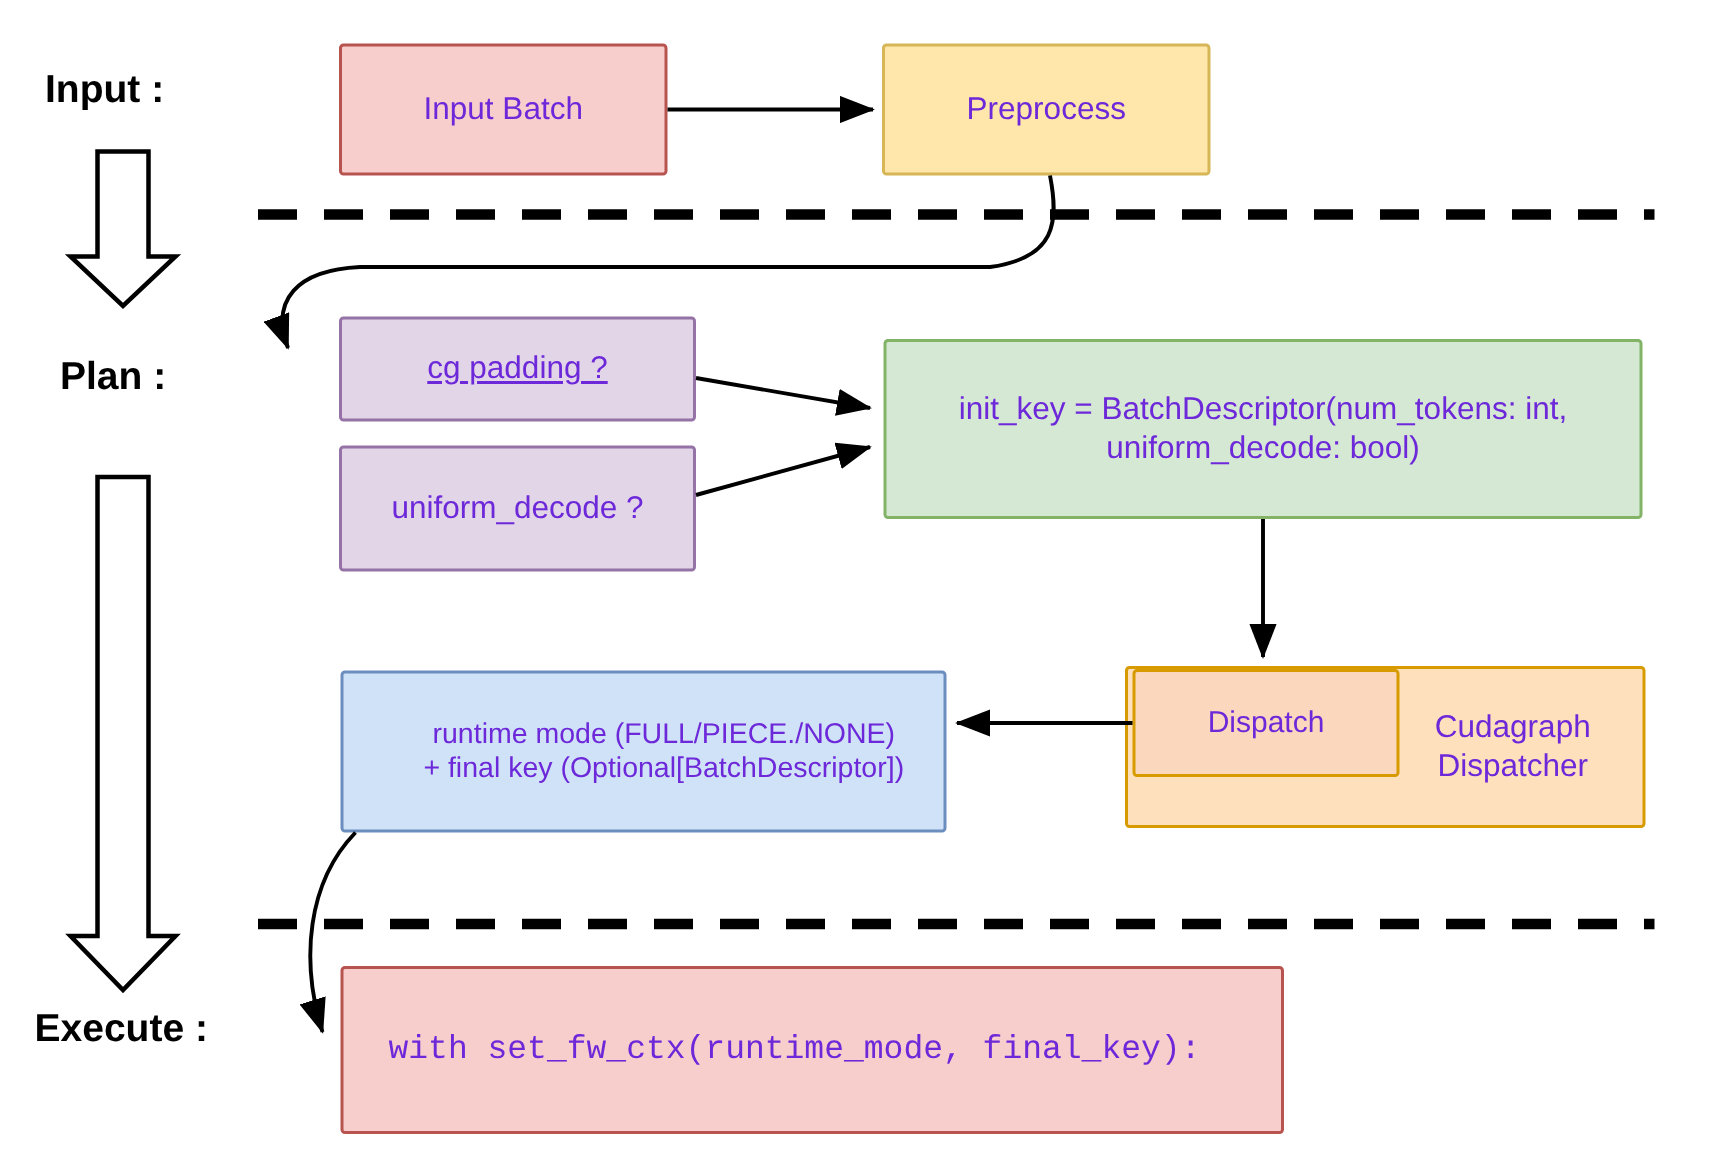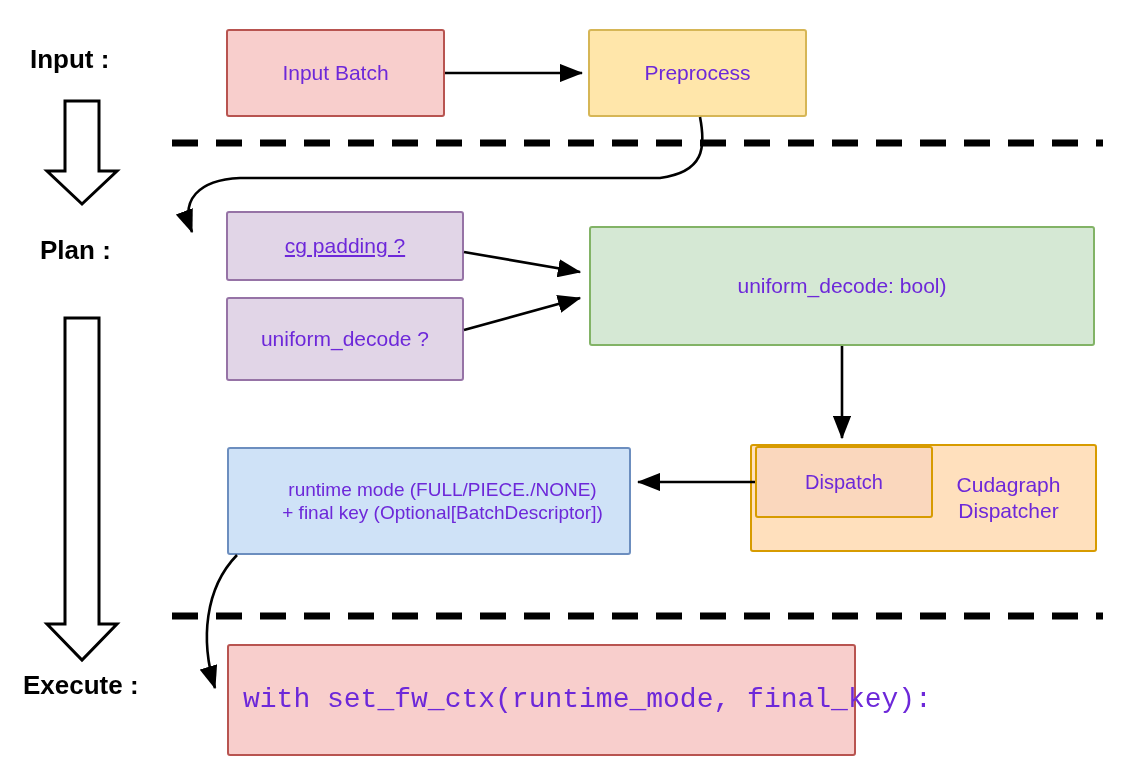--- a/index.html
+++ b/index.html
@@ -34,26 +34,26 @@
     justify-content: center;
     text-align: center;
     font-family: "Liberation Sans", sans-serif;
     font-size: 21px;
     color: #6d28d9;
     line-height: 1.22;
     padding: 2px 8px;
   }
   .node.code {
     font-family: "Liberation Mono", monospace;
-    font-size: 28px;
+    font-size: 22px;
     justify-content: flex-start;
     text-align: left;
     white-space: pre;
     line-height: 1.35;
-    padding-left: 14px;
+    padding-left: 30px;
   }
   .node.two-line { flex-direction: column; }
   svg.overlay {
     position: absolute;
     left: 0;
     top: 0;
     width: 1142px;
     height: 770px;
     pointer-events: none;
   }
@@ -77,20 +77,21 @@
 
   <div class="node" style="left:226px; top:211px; width:238px; height:70px; background:#e1d5e7; border-color:#9673a6;text-decoration:underline;">
     <span>cg padding ?</span>
   </div>
 
   <div class="node" style="left:226px; top:297px; width:238px; height:84px; background:#e1d5e7; border-color:#9673a6;">
     <span>uniform_decode ?</span>
   </div>
 
   <div class="node two-line" style="left:589px; top:226px; width:506px; height:120px; background:#d5e8d4; border-color:#82b366;">
+    <span>init_key = BatchDescriptor(num_tokens: int,</span>
     <span>uniform_decode: bool)</span>
   </div>
 
   <div class="node two-line" style="left:750px; top:444px; width:347px; height:108px; background:#ffe0bd; border-color:#d79b00;
               justify-content:center; padding-left:178px;">
     <span>Cudagraph</span>
     <span>Dispatcher</span>
   </div>
 
   <div class="node" style="left:755px; top:446px; width:178px; height:72px; background:#fad7bd; border-color:#d79b00; font-size:20px;">

